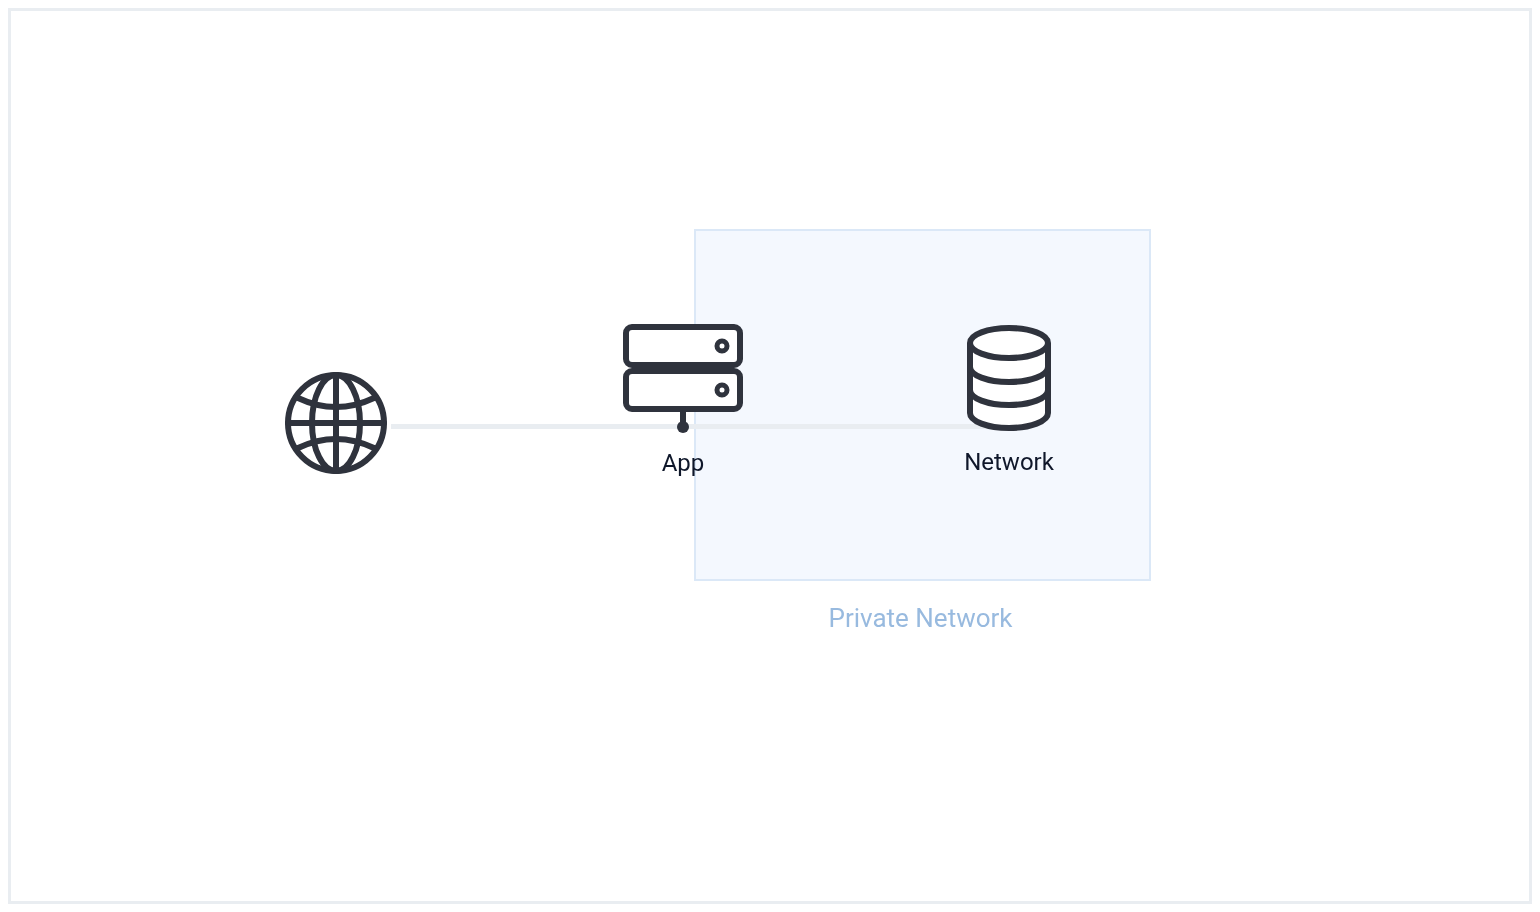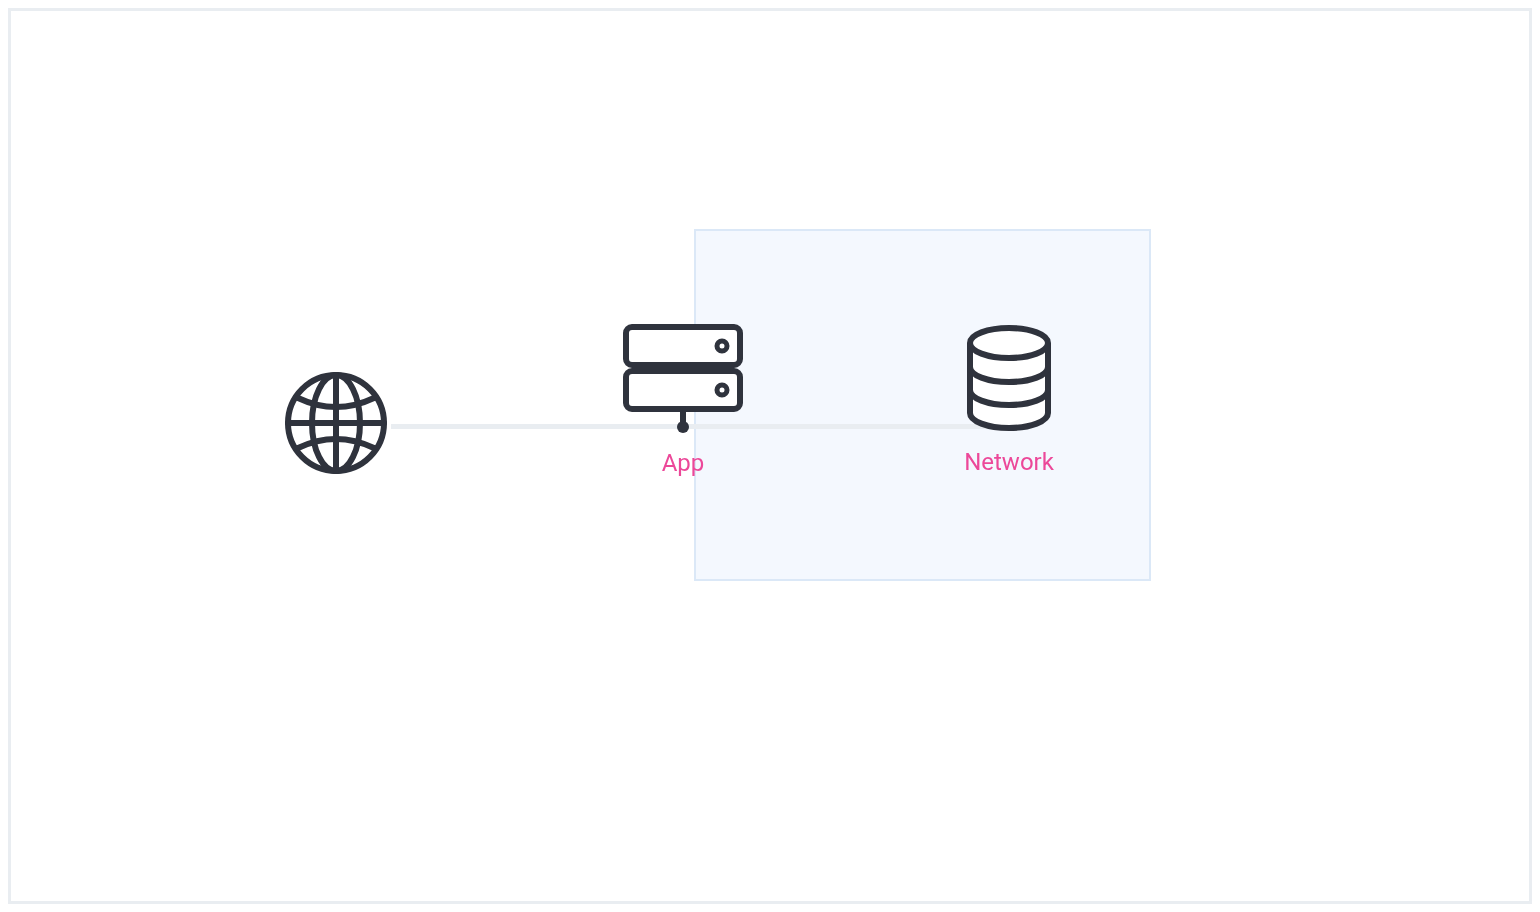--- a/index.html
+++ b/index.html
@@ -57,33 +57,34 @@
     text-align: center;
     z-index: 2;
   }
   .node svg {
     display: block;
     margin: 0 auto;
   }
   .node-label {
     margin-top: 10px;
     font-size: 24px;
-    color: #ec4899;
+    color: #0f172a;
   }
   .node-globe { top: 357px; left: 255px; }
   .node-app   { top: 308px; left: 602px; }
   .node-db    { top: 312px; left: 928px; }
 </style>
 </head>
 <body>
 
 <div class="outer-frame">
   <div class="canvas">
 
     <div class="private-network-box"></div>
+    <div class="private-network-label">Private Network</div>
 
     <div class="connector-line" style="left:380px; width:620px;"></div>
 
     <div class="node node-globe">
       <span>
         <svg width="110" height="110" viewBox="0 0 110 110">
           <g fill="none" stroke="#2f333d" stroke-width="6" stroke-linecap="round">
             <circle cx="55" cy="55" r="48"></circle>
             <ellipse cx="55" cy="55" rx="24" ry="48"></ellipse>
             <line x1="7" y1="55" x2="103" y2="55"></line>

